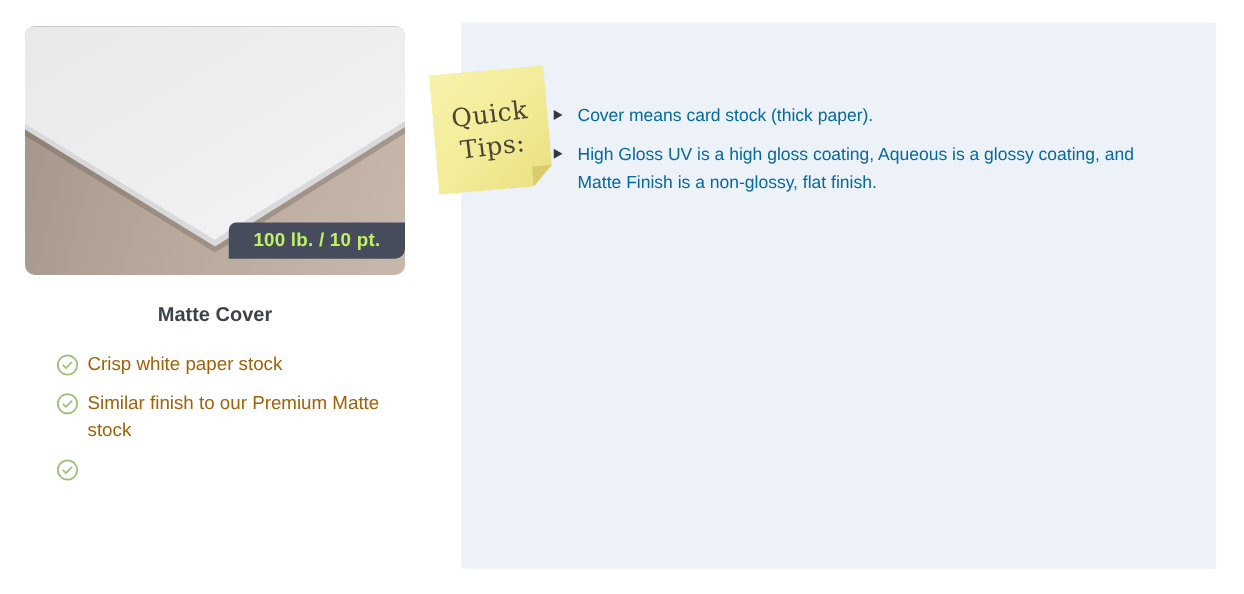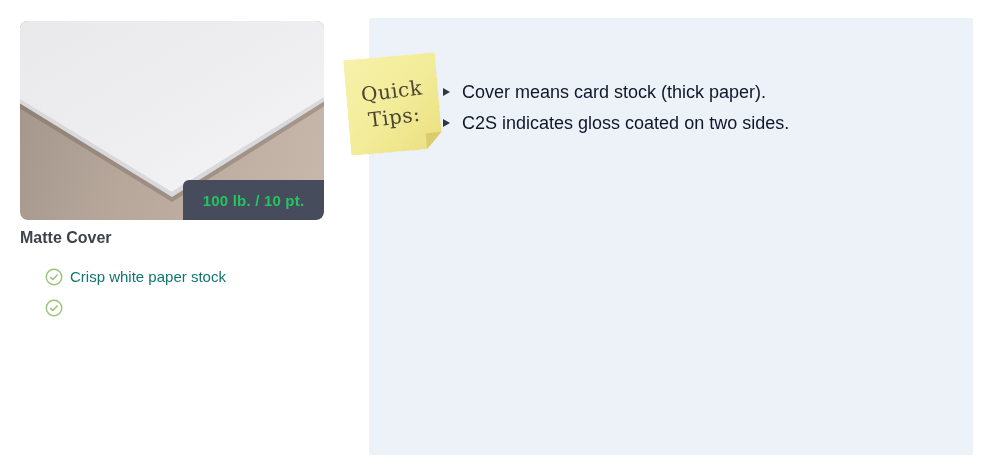--- a/index.html
+++ b/index.html
@@ -14,41 +14,41 @@
                    background:linear-gradient(105deg,#a2948a 0%,#b7a79b 40%,#c8b8ac 100%); }
   .paper-shadow { position:absolute; inset:0;
                   clip-path:polygon(0 0,100% 0,100% 43%,50% 91%,0 44%);
                   background:rgba(90,78,68,0.30); }
   .paper-under { position:absolute; inset:0;
                  clip-path:polygon(0 0,100% 0,100% 40.5%,50% 88.5%,0 41.5%);
                  background:#d9d9db; }
   .paper-sheet { position:absolute; inset:0;
                  clip-path:polygon(0 0,100% 0,100% 38.2%,49.9% 85.8%,0 39.2%);
                  background:linear-gradient(150deg,#e9e9eb 0%,#efeff1 55%,#f7f7f9 100%); }
-  .weight-badge { position:absolute; right:0; bottom:0; width:141px; height:40px;
-                  background:#464c5c; color:#22c55e; font-size:15px; font-weight:bold;
+  .weight-badge { position:absolute; right:0; bottom:13px; width:141px; height:29px;
+                  background:#464c5c; color:#bef264; font-size:15px; font-weight:bold;
                   display:flex; align-items:center; justify-content:center;
                   border-radius:6px 0 8px 0; letter-spacing:0.2px; }
-  .product-title { margin-top:9px; text-align:left; font-size:16px; font-weight:bold;
+  .product-title { margin-top:24px; text-align:center; font-size:16px; font-weight:bold;
                    color:#3e434b; }
   .feature-list { list-style:none; margin-top:19px; padding-left:25px; }
   .feature-item { display:flex; align-items:flex-start; margin-bottom:9px; }
   .check-icon { flex:0 0 18px; width:18px; height:18px; margin-top:2px; }
   .feature-text { margin-left:7px; max-width:252px; font-size:15px; line-height:22px;
-                  color:#0f766e; }
+                  color:#a16207; }
 
   
   .tips-panel { position:absolute; left:369px; top:18px; width:604px; height:437px;
                 background:#edf1f8; border-radius:2px; }
   .tips-list { position:absolute; left:443px; top:81px; width:494px; list-style:none; }
   .tip-item { display:flex; align-items:flex-start; margin-bottom:9px; }
   .tip-bullet { flex:0 0 8px; width:0; height:0; margin-top:7px;
                 border-top:4px solid transparent; border-bottom:4px solid transparent;
                 border-left:7px solid #32363d; }
-  .tip-text { margin-left:11px; font-size:18px; line-height:22px; color:#0f172a; }
+  .tip-text { margin-left:11px; font-size:14px; line-height:22px; color:#0369a1; }
 
   
   .sticky-note { position:absolute; left:347px; top:56px; width:92px; height:96px;
                  background:linear-gradient(135deg,#f7f2ab 0%,#f2eb97 55%,#eadf7f 100%);
                  transform:rotate(-5deg);
                  box-shadow:2px 4px 7px rgba(0,0,0,0.28);
                  clip-path:polygon(0 0,100% 0,100% calc(100% - 16px),calc(100% - 16px) 100%,0 100%);
                  display:flex; flex-direction:column; align-items:center;
                  justify-content:center; }
   .sticky-fold { position:absolute; right:0; bottom:0; width:0; height:0;
@@ -76,34 +76,41 @@
             <circle cx="10" cy="10" r="8.6" fill="none" stroke="#9cc178" stroke-width="1.6"></circle>
             <path d="M6.2 10.3l2.4 2.4 5-5" fill="none" stroke="#9cc178" stroke-width="1.6" stroke-linecap="round" stroke-linejoin="round"></path>
           </svg>
         <span class="feature-text">Crisp white paper stock</span>
       </li>
       <li class="feature-item">
         <svg class="check-icon" viewBox="0 0 20 20">
             <circle cx="10" cy="10" r="8.6" fill="none" stroke="#9cc178" stroke-width="1.6"></circle>
             <path d="M6.2 10.3l2.4 2.4 5-5" fill="none" stroke="#9cc178" stroke-width="1.6" stroke-linecap="round" stroke-linejoin="round"></path>
           </svg>
+        <span class="feature-text">Similar finish to our Premium Matte stock</span>
+      </li>
+      <li class="feature-item">
+        <svg class="check-icon" viewBox="0 0 20 20">
+            <circle cx="10" cy="10" r="8.6" fill="none" stroke="#9cc178" stroke-width="1.6"></circle>
+            <path d="M6.2 10.3l2.4 2.4 5-5" fill="none" stroke="#9cc178" stroke-width="1.6" stroke-linecap="round" stroke-linejoin="round"></path>
+          </svg>
       </li>
     </ul>
   </div>
 
   <div class="tips-panel"></div>
 
   <ul class="tips-list">
     <li class="tip-item">
       <span class="tip-bullet"></span>
       <span class="tip-text">Cover means card stock (thick paper).</span>
     </li>
     <li class="tip-item">
       <span class="tip-bullet"></span>
-      <span class="tip-text">C2S indicates gloss coated on two sides.</span>
+      <span class="tip-text">High Gloss UV is a high gloss coating, Aqueous is a glossy coating, and Matte Finish is a non-glossy, flat finish.</span>
     </li>
   </ul>
 
   <div class="sticky-note">
     <span class="note-line">Quick</span>
     <span class="note-line">Tips:</span>
     <span class="sticky-fold"></span>
   </div>
 
 </div>

